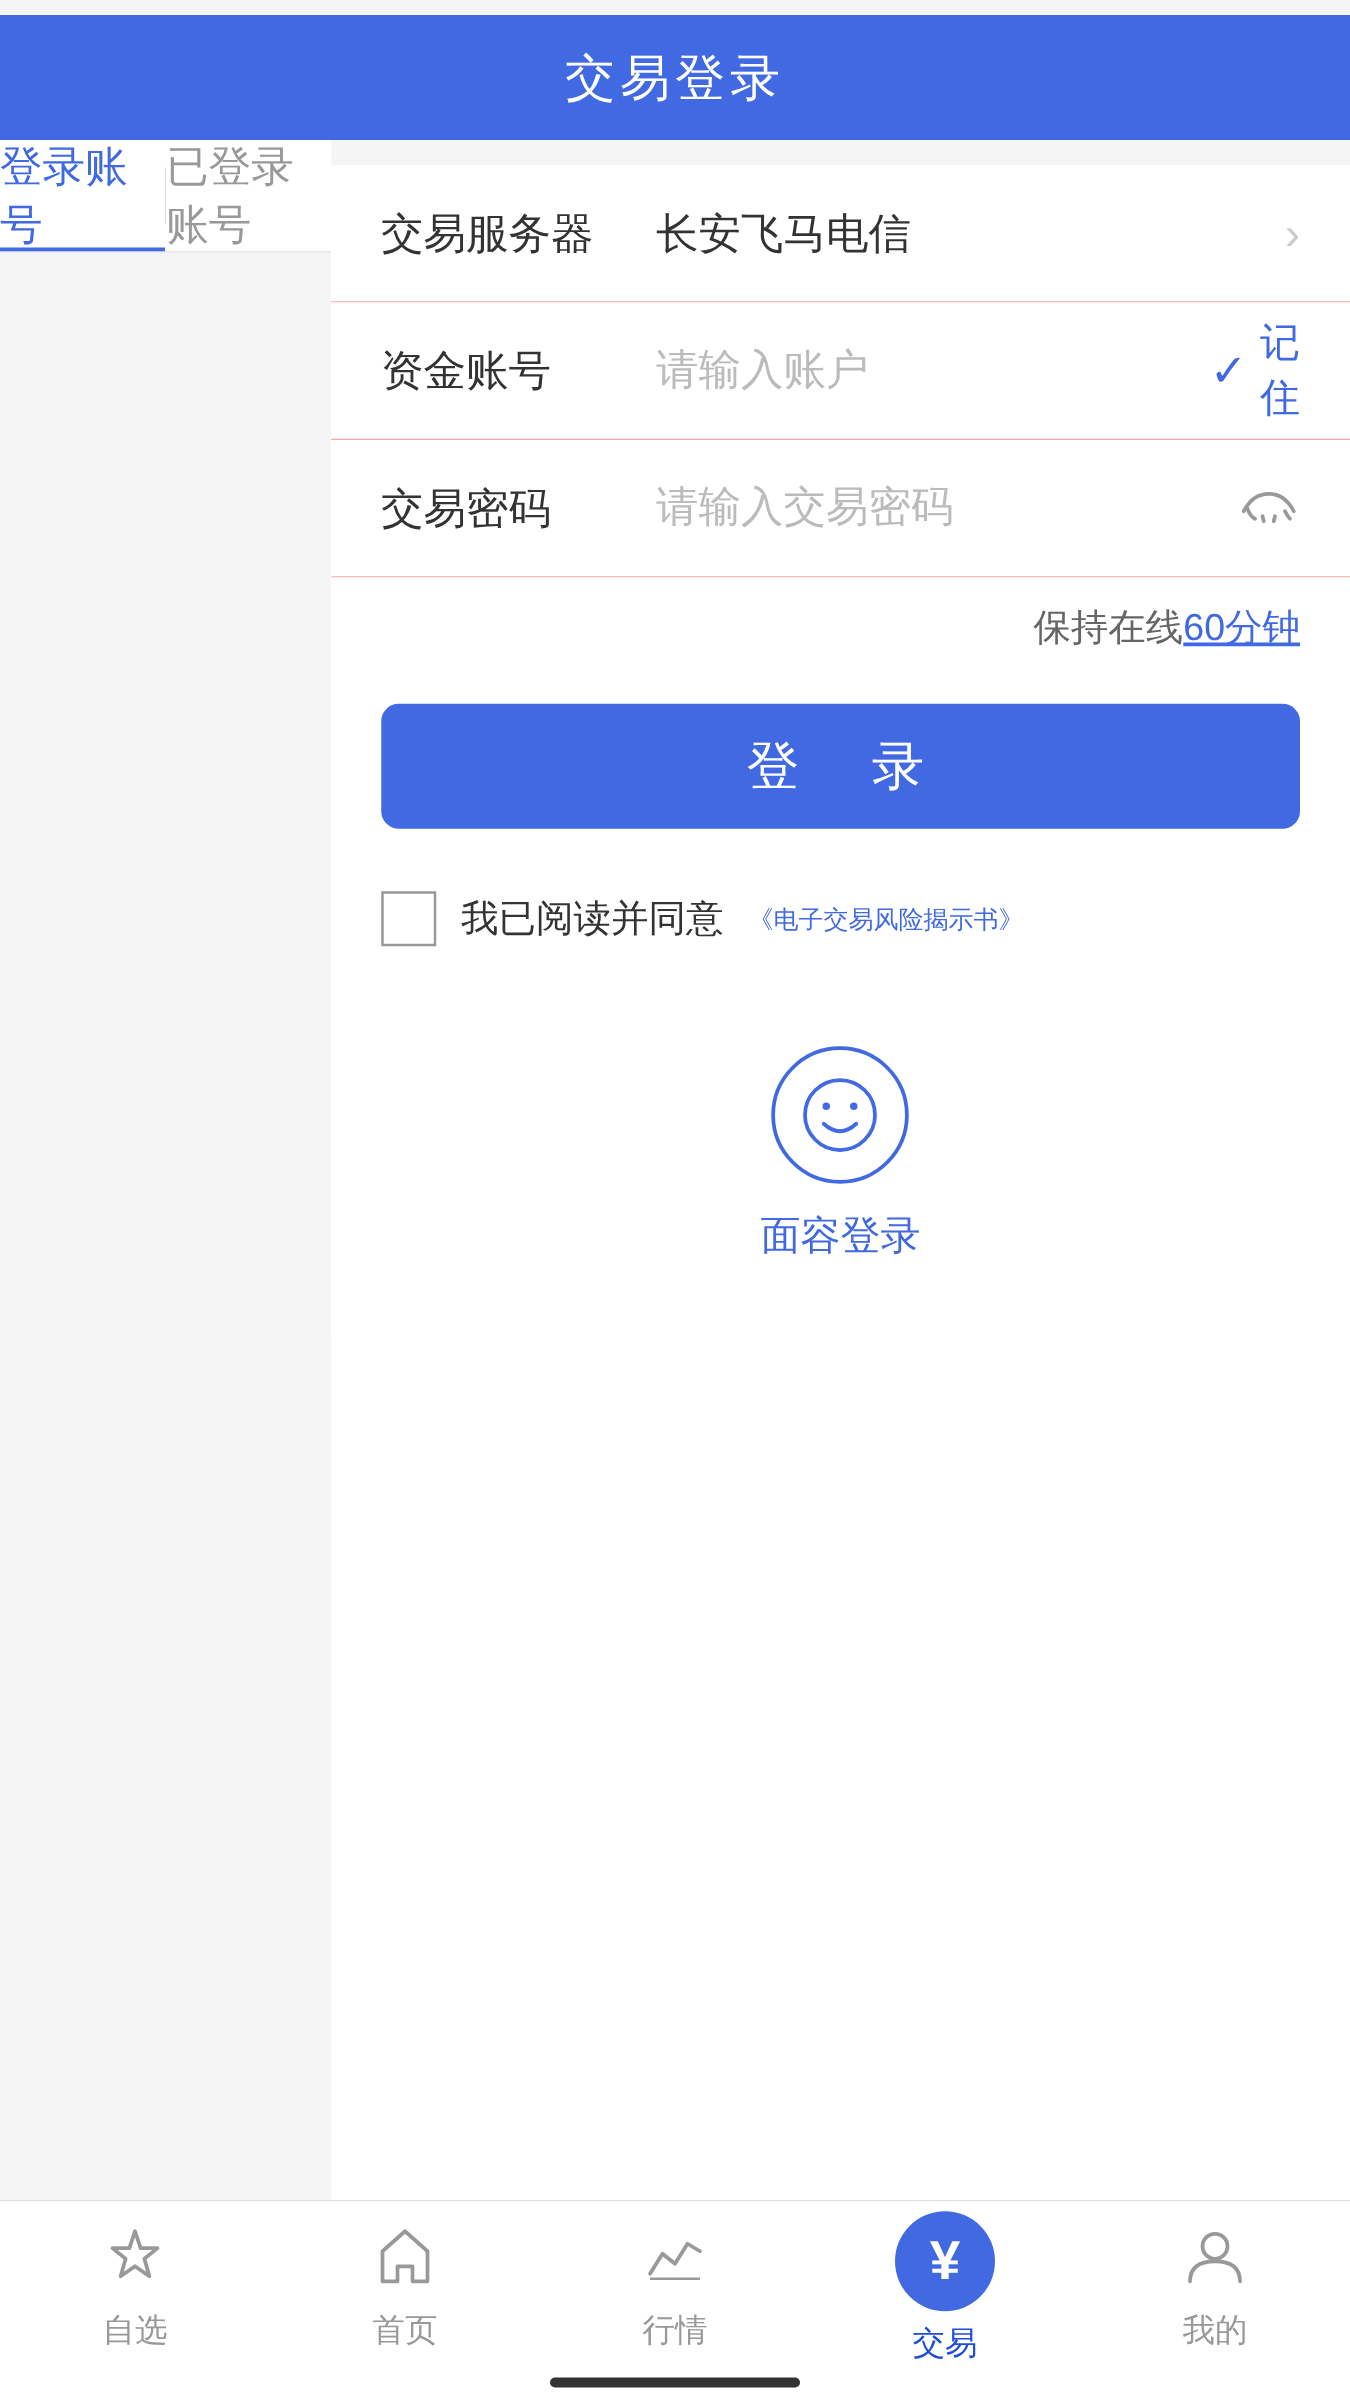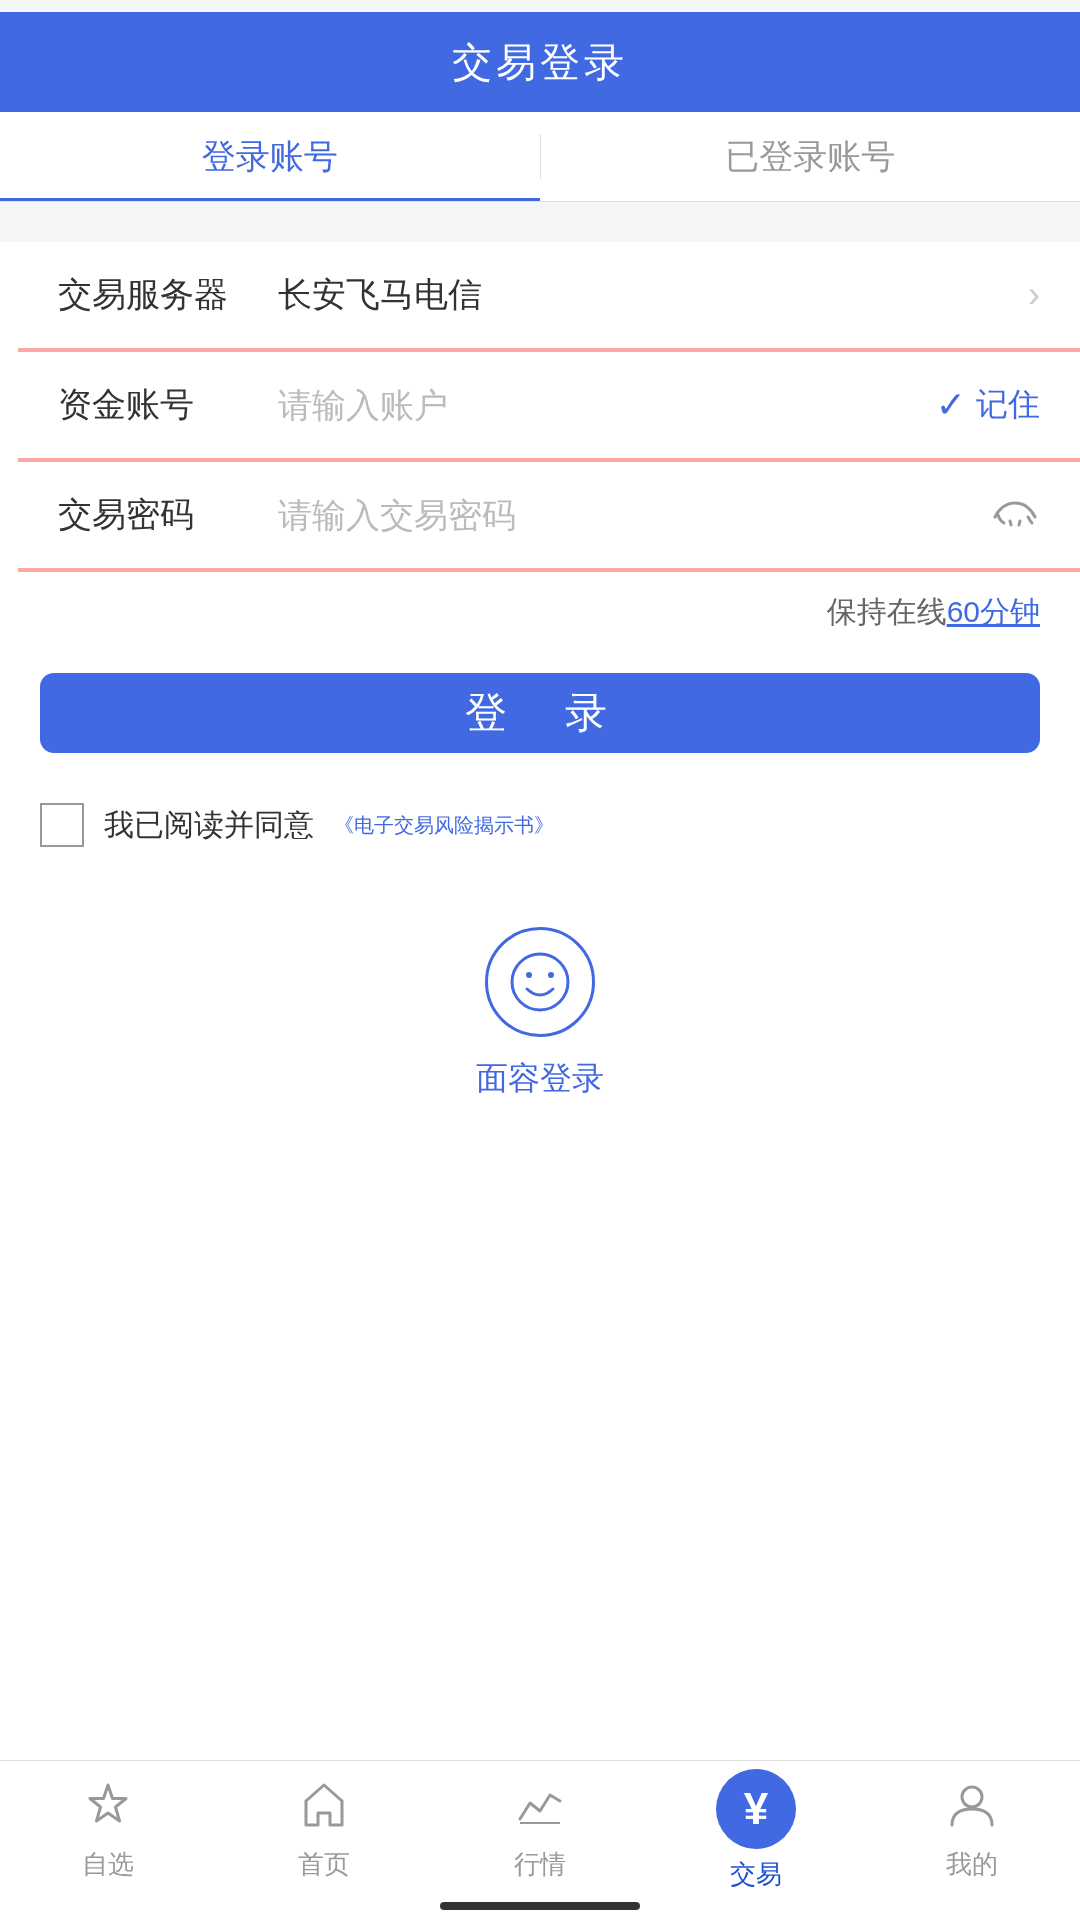--- a/index.html
+++ b/index.html
@@ -80,23 +80,22 @@
     .content {
       background: white;
       margin-top: 20px;
     }
 
     .form-row {
       display: flex;
       align-items: center;
       padding: 0 40px;
       height: 110px;
-      border-bottom: 4px solid #fca5a5;
-      background: white;
-      margin-left: 18px;
+      border-bottom: 1px solid #fca5a5;
+      background: white;
     }
 
     .form-label {
       font-size: 34px;
       color: #333;
       width: 200px;
       flex-shrink: 0;
     }
 
     .form-value {
@@ -164,21 +163,21 @@
       text-decoration: underline;
     }
 
     .login-btn-wrapper {
       padding: 20px 40px 30px;
       background: white;
     }
 
     .login-btn {
       width: 100%;
-      height: 80px;
+      height: 100px;
       background: #4169E1;
       border: none;
       border-radius: 14px;
       color: white;
       font-size: 42px;
       letter-spacing: 8px;
       cursor: pointer;
     }
 
     .agreement-section {
@@ -303,21 +302,21 @@
       transform: translateX(-50%);
       width: 200px;
       height: 8px;
       background: #333;
       border-radius: 4px;
     }
 
     .main-content {
       height: calc(1920px - 100px - 160px);
       display: flex;
-      flex-direction: column;
+      flex-direction: row;
       overflow: hidden;
     }
   </style>
 </head>
 <body>
 
 <div class="header">
   <span class="header-title">交易登录</span>
 </div>
 

